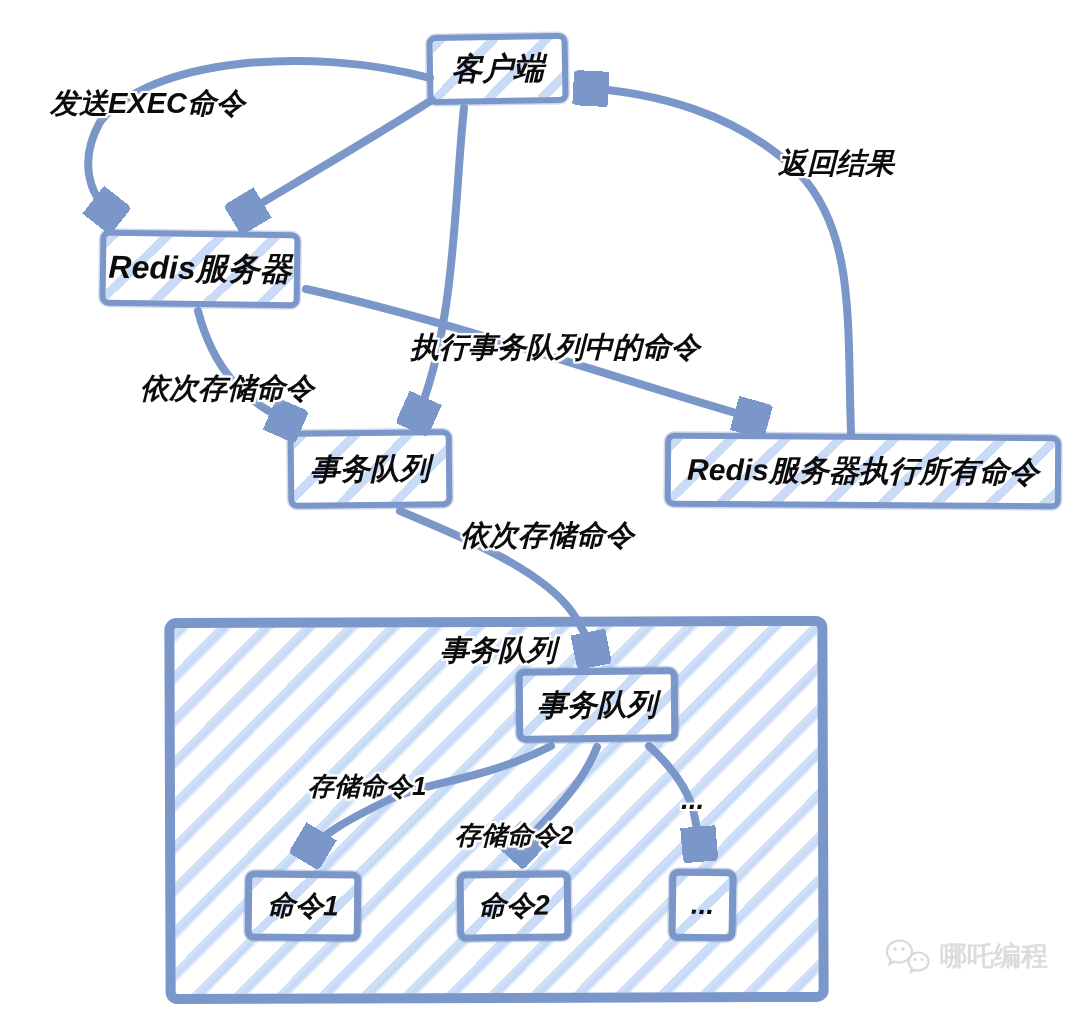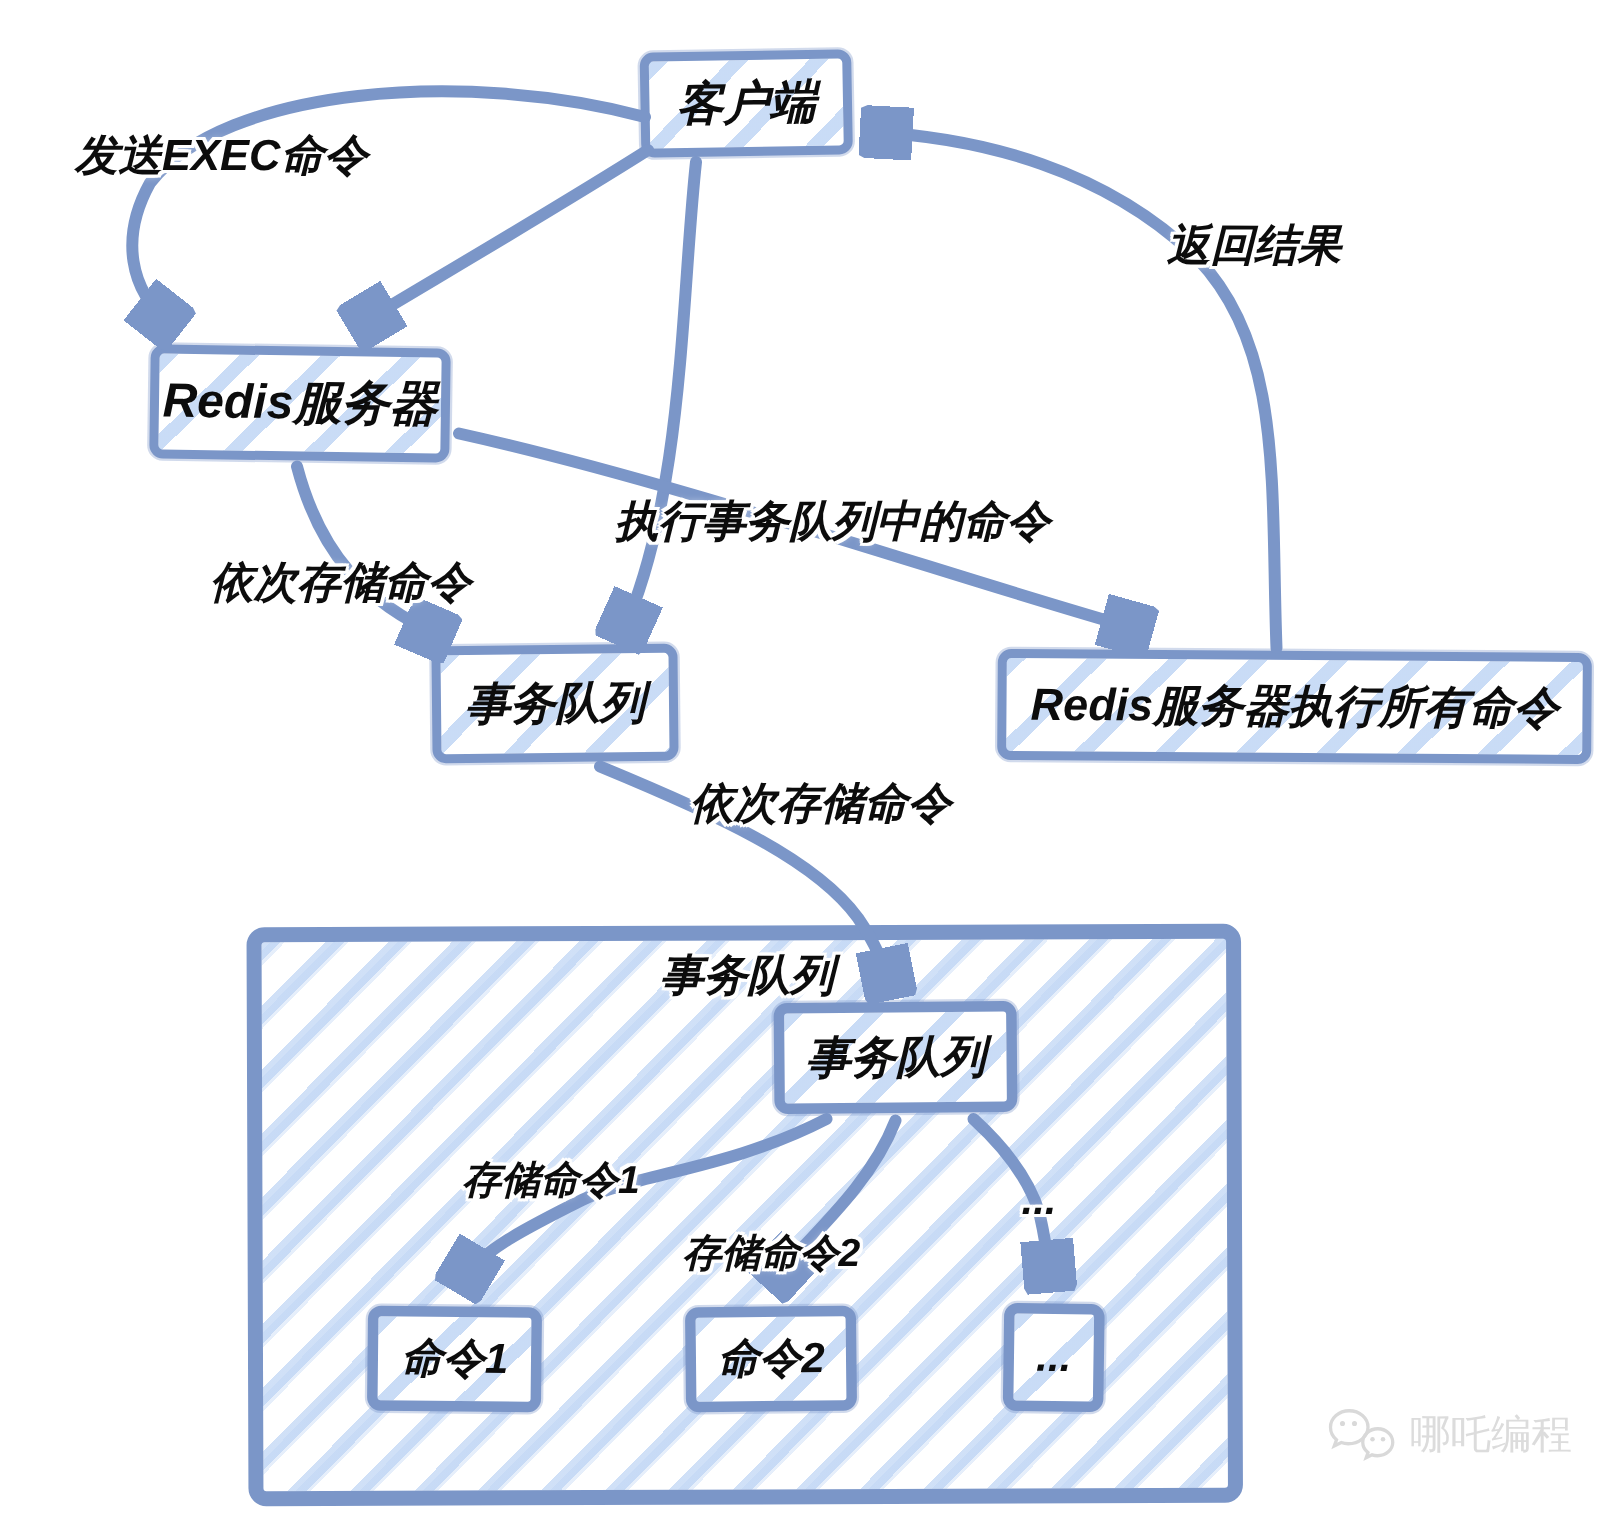--- a/index.html
+++ b/index.html
@@ -81,21 +81,21 @@
   #edges path{
     fill:none;stroke:var(--blue);stroke-width:8;stroke-linecap:round;
   }
   
   #watermark{
     position:absolute;left:884px;top:936px;
     display:flex;align-items:center;gap:8px;
     z-index:5;
   }
   #watermark .wm-text{
-    color:#dcdcdc;font-size:27px;font-weight:400;
+    color:#dcdcdc;font-size:27px;font-weight:700;
     text-shadow:1px 1px 0 #fff;
     font-style:normal;white-space:nowrap;
   }
 </style>
 </head>
 <body>
 
 <div id="stage">
 
   <div id="queue-container"></div>

